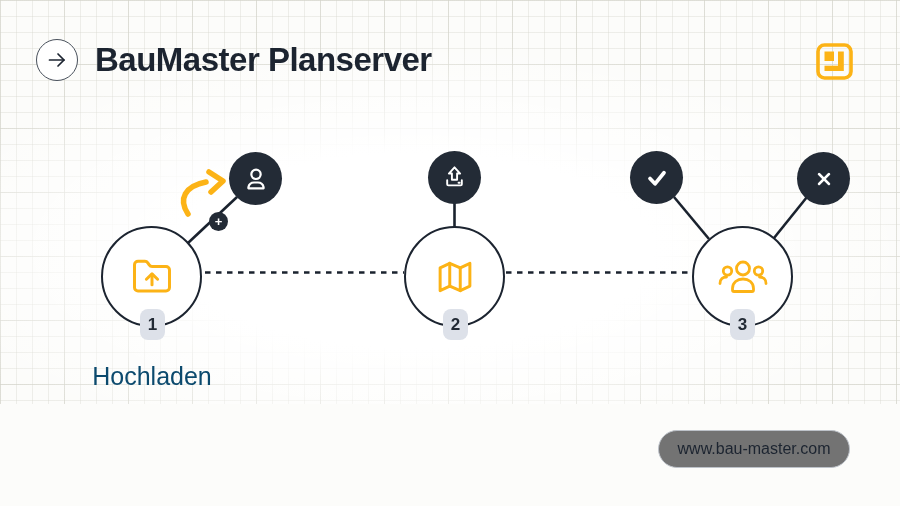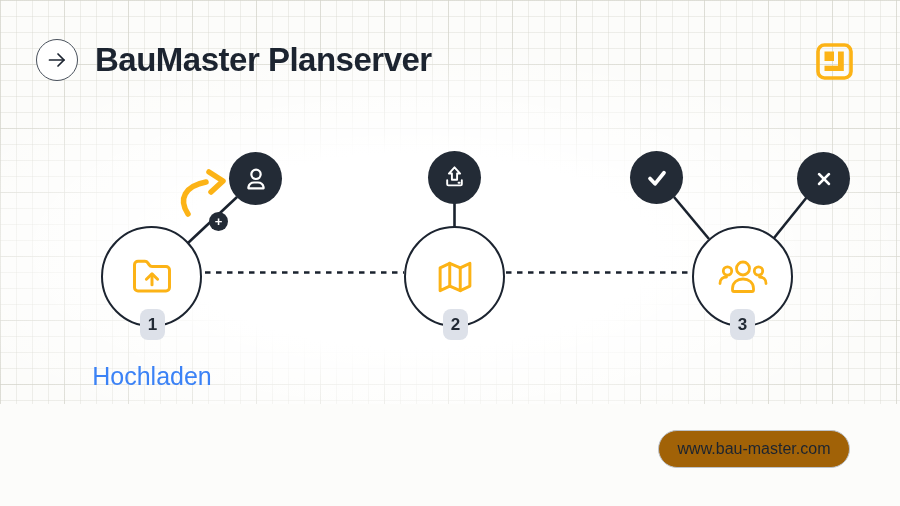--- a/index.html
+++ b/index.html
@@ -64,28 +64,28 @@
   }
   .plus-badge {
     position: absolute; left: 209px; top: 212px;
     width: 19px; height: 19px; border-radius: 50%;
     background: #232B36; color: #fff;
     font-size: 13px; font-weight: 700; line-height: 1;
     display: flex; align-items: center; justify-content: center;
   }
   .step-label {
     position: absolute; top: 362px; transform: translateX(-50%);
-    font-size: 25px; color: #3b82f6; white-space: nowrap;
+    font-size: 25px; color: #0c4a6e; white-space: nowrap;
   }
 
   
   .url-pill {
     position: absolute; left: 658px; top: 430px;
     width: 192px; height: 38px; border-radius: 19px;
-    border: 1.4px solid #BDC2C9; background: #a16207;
+    border: 1.4px solid #BDC2C9; background: #737373;
     display: flex; align-items: center; justify-content: center;
     font-size: 16px; color: #1C2430;
   }
 </style>
 </head>
 <body>
 
 <div id="app">
 
   <div class="grid-layer"></div>

